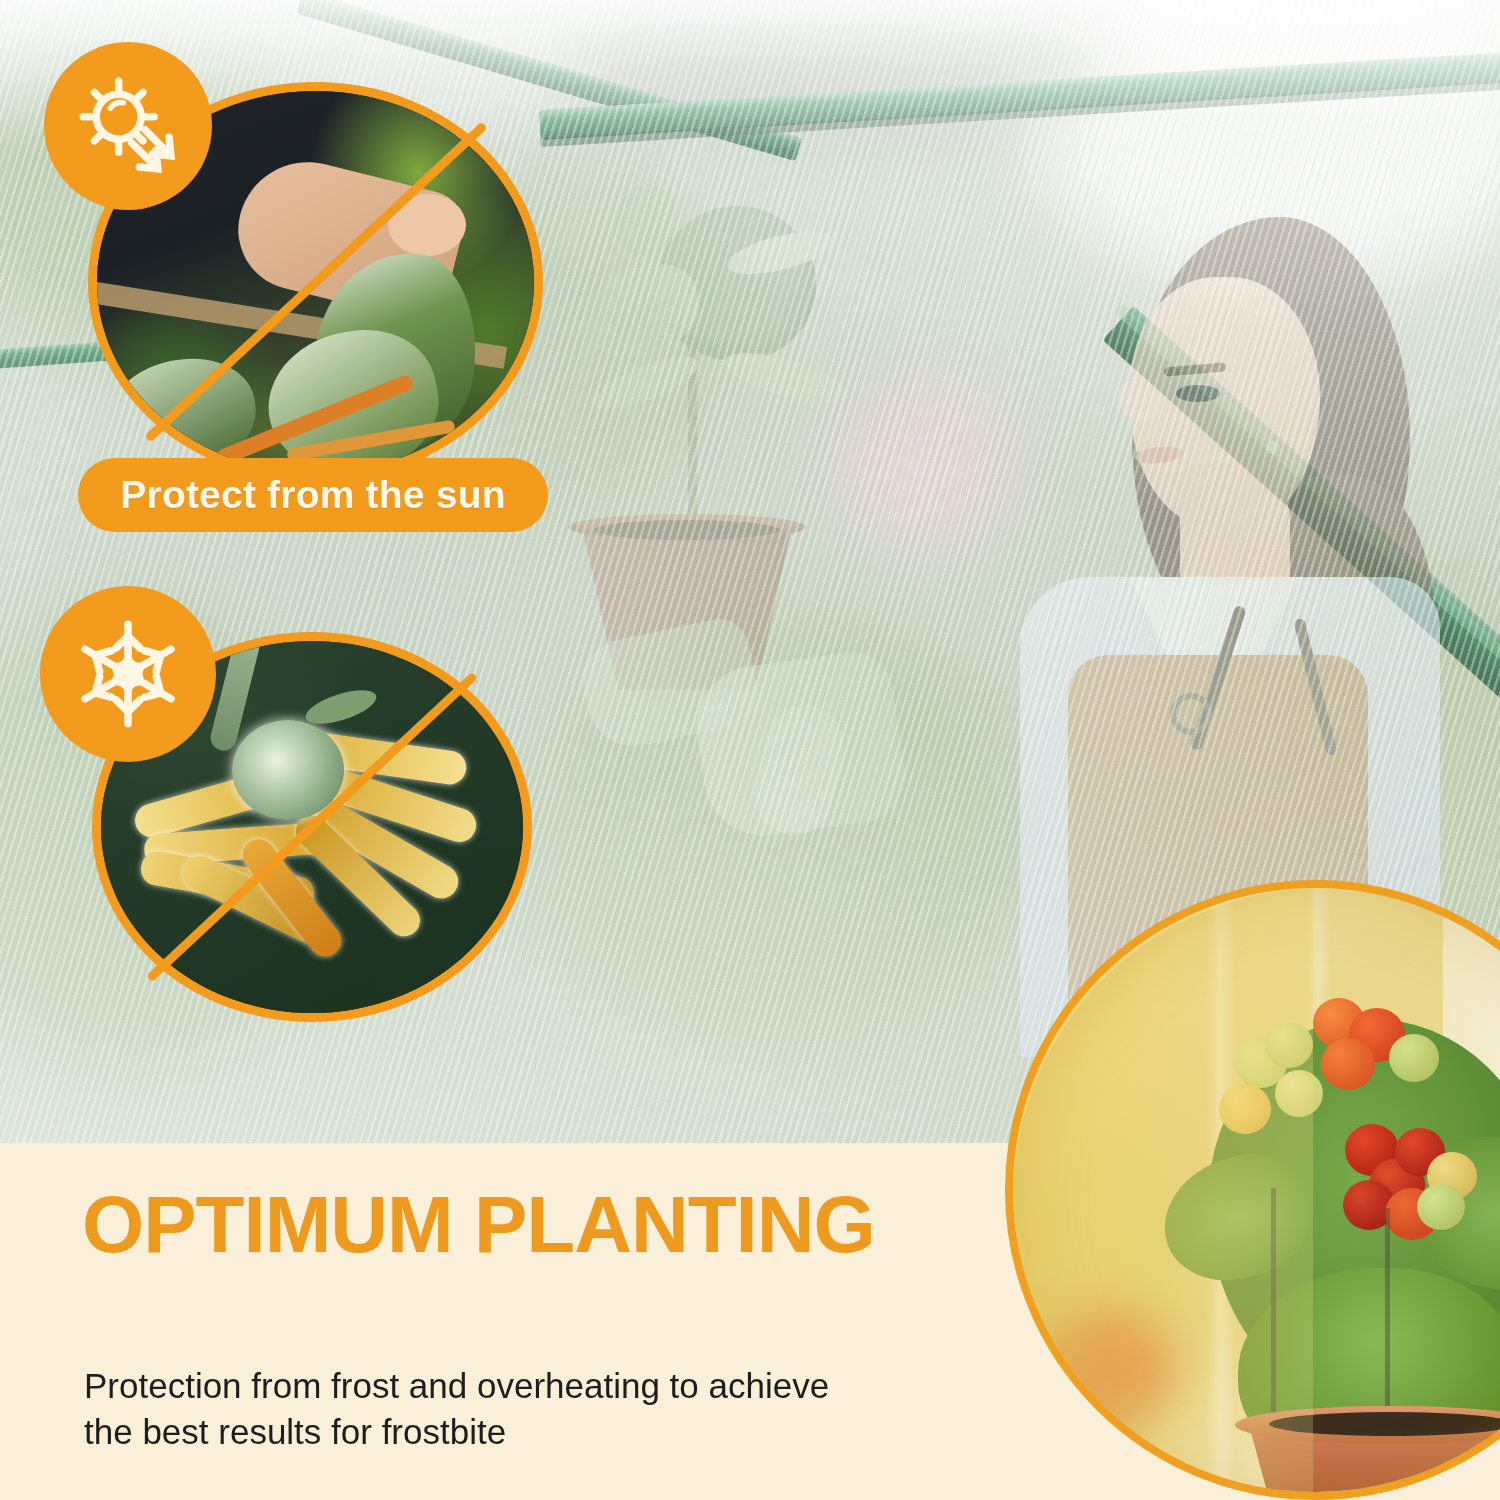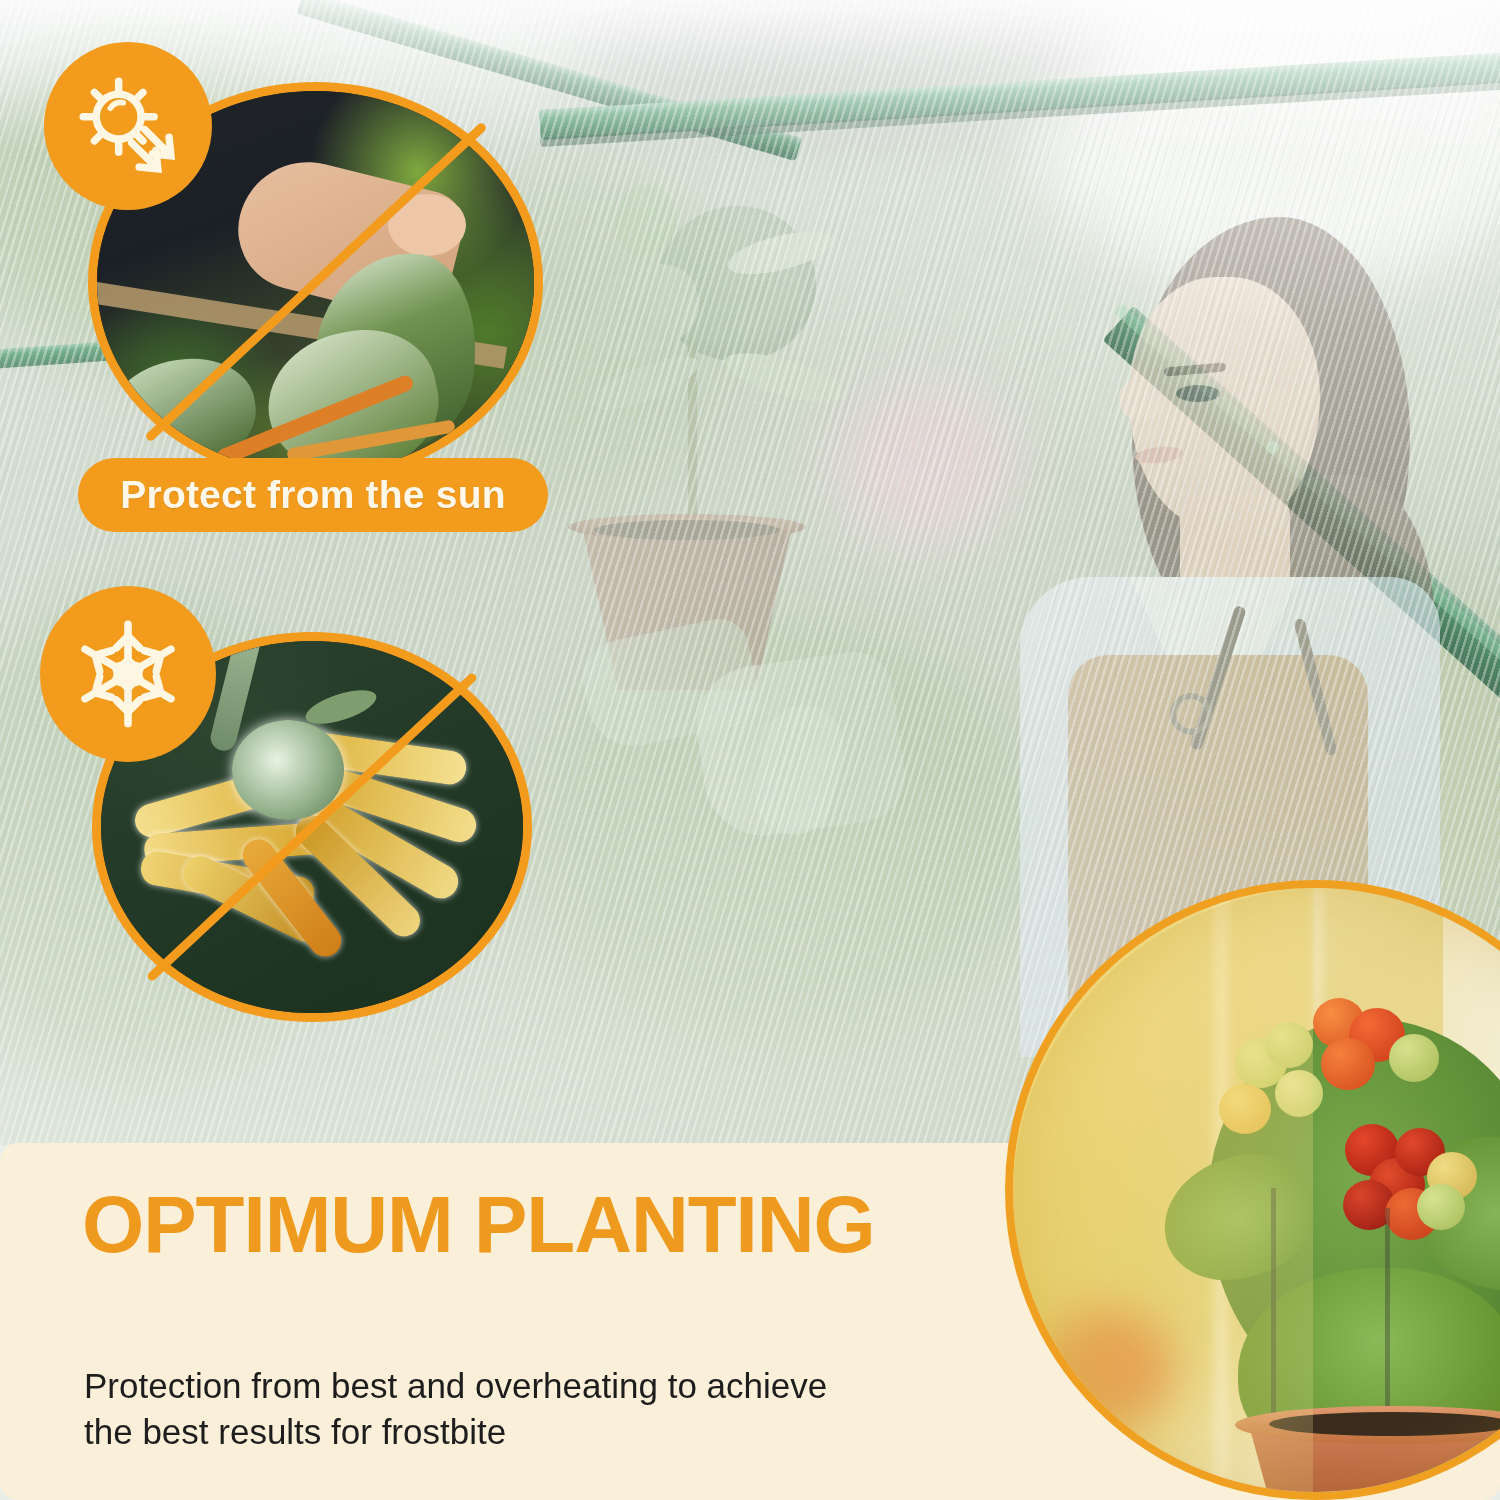--- a/index.html
+++ b/index.html
@@ -110,21 +110,20 @@
     font-weight:700;
     letter-spacing:.2px;
     white-space:nowrap;
     text-shadow:0 1px 1px rgba(130,78,0,.22);
   }
 
   
   .cream{
     position:absolute; left:0; top:1143px; width:1500px; height:357px;
     background:#FAF0DA;
-    border-radius:18px;
   }
   .headline{
     position:absolute; left:82px; top:44px;
     width:880px;
     color:#EE9A1E;
     font-weight:700;
     font-size:80px;
     line-height:.96;
     letter-spacing:-1px;
     text-transform:uppercase;
@@ -404,21 +403,21 @@
       </div>
     </div>
 
   </div>
 
   <div class="cream">
     <div class="headline">
       <div>OPTIMUM PLANTING</div>
     </div>
     <div class="subcopy">
-      <div>Protection from best and overheating to achieve</div>
+      <div>Protection from frost and overheating to achieve</div>
       <div>the best results for frostbite</div>
     </div>
   </div>
 
   <div class="tomato-wrap">
     <div class="tomato-ring">
 
       <div class="tomato-plant" style="left:-40px; top:180px; width:300px; height:420px; border-radius:50%;
                   background:radial-gradient(circle,#ded07a,rgba(222,208,122,0) 70%); filter:blur(26px);"></div>
       <div class="tomato-plant" style="left:30px; top:420px; width:130px; height:120px; border-radius:50%;

